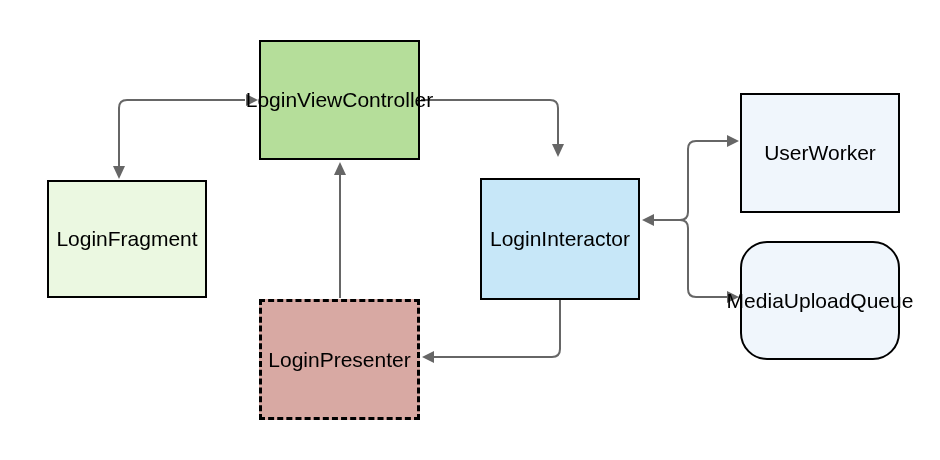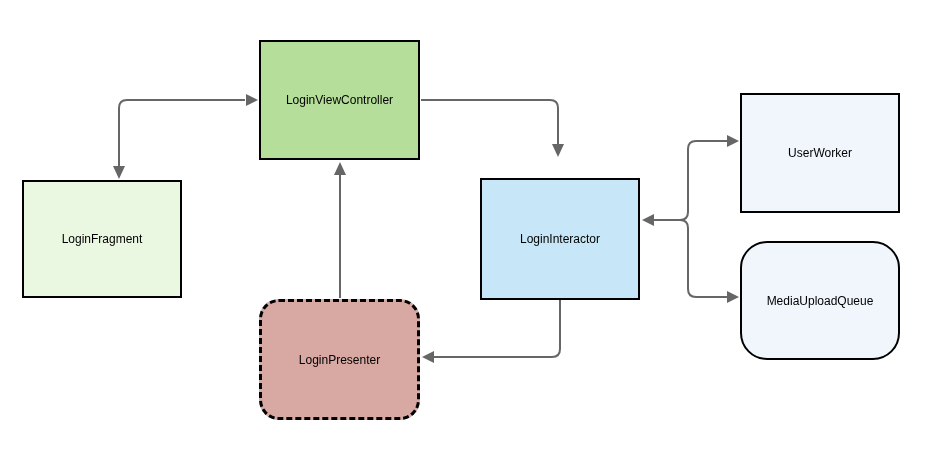--- a/index.html
+++ b/index.html
@@ -33,21 +33,21 @@
     stroke: none;
   }
   .node {
     position: absolute;
     box-sizing: border-box;
     border: 2px solid #000000;
     display: flex;
     align-items: center;
     justify-content: center;
     text-align: center;
-    font-size: 12px;
+    font-size: 21px;
     color: #000000;
     white-space: nowrap;
   }
   .node.dashed {
     border: 3px dashed #000000;
   }
   .node-label {
     display: inline-block;
   }
 </style>
@@ -84,33 +84,33 @@
       <polygon class="arrowhead" points="727,135 727,147 739,141"></polygon>
       <polygon class="arrowhead" points="654,214 654,226 642,220"></polygon>
     </g>
 
     <g>
       <path class="edge-line" d="M 654 220 L 680 220 Q 688 220 688 228 L 688 289 Q 688 297 696 297 L 727 297"></path>
       <polygon class="arrowhead" points="727,291 727,303 739,297"></polygon>
     </g>
   </svg>
 
-  <div class="node" style="left: 22px; top: 180px; width: 160px; height: 118px; background-color: rgb(235, 248, 225);">
+  <div class="node" style="left: 47px; top: 180px; width: 160px; height: 118px; background-color: rgb(235, 248, 225);">
     <span class="node-label">LoginFragment</span>
   </div>
 
   <div class="node" style="left: 259px; top: 40px; width: 161px; height: 120px; background-color: rgb(181, 222, 154);">
     <span class="node-label">LoginViewController</span>
   </div>
 
   <div class="node" style="left: 480px; top: 158px; width: 160px; height: 122px; background-color: rgb(199, 231, 248); margin-top: 20px;">
     <span class="node-label">LoginInteractor</span>
   </div>
 
-  <div class="node dashed" style="left: 259px; top: 299px; width: 161px; height: 121px; background-color: rgb(216, 169, 163); border-radius: 20px;">
+  <div class="node dashed" style="left: 259px; top: 299px; width: 161px; height: 121px; background-color: rgb(216, 169, 163);">
     <span class="node-label">LoginPresenter</span>
   </div>
 
   <div class="node" style="left: 740px; top: 93px; width: 160px; height: 120px; background-color: rgb(240, 246, 252); text-align: right;">
     <span class="node-label">UserWorker</span>
   </div>
 
   <div class="node" style="left: 740px; top: 241px; width: 160px; height: 119px; background-color: rgb(240, 246, 252); border-radius: 27px;">
     <span class="node-label">MediaUploadQueue</span>
   </div>

